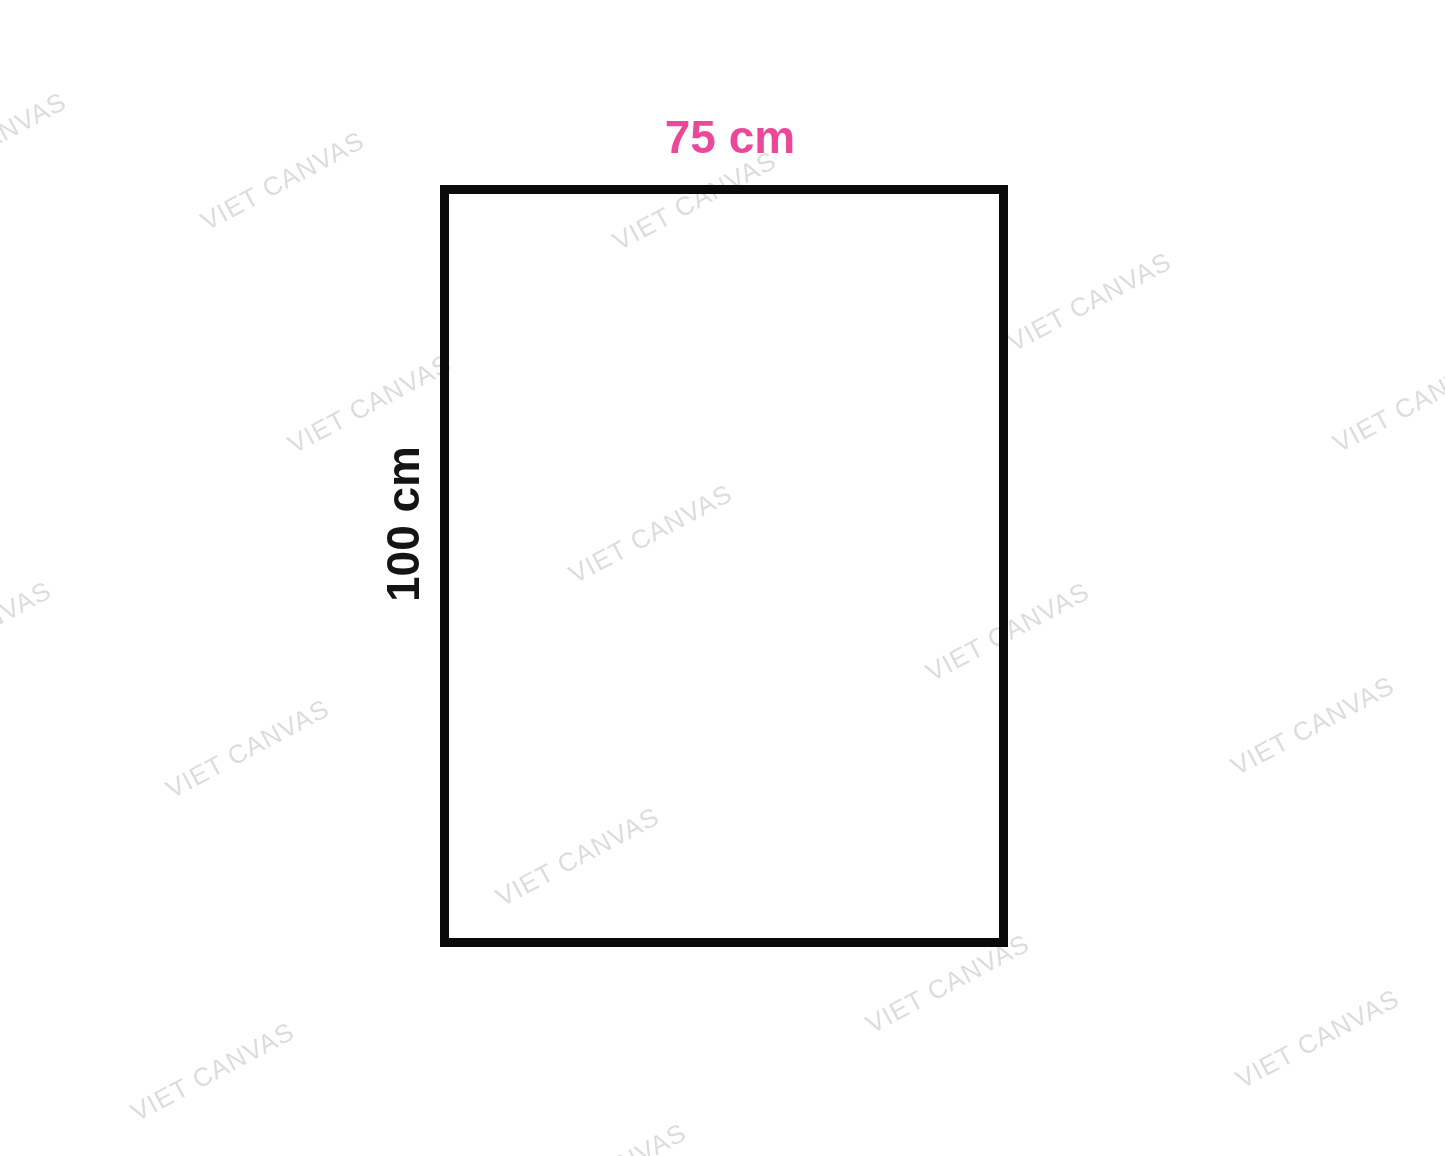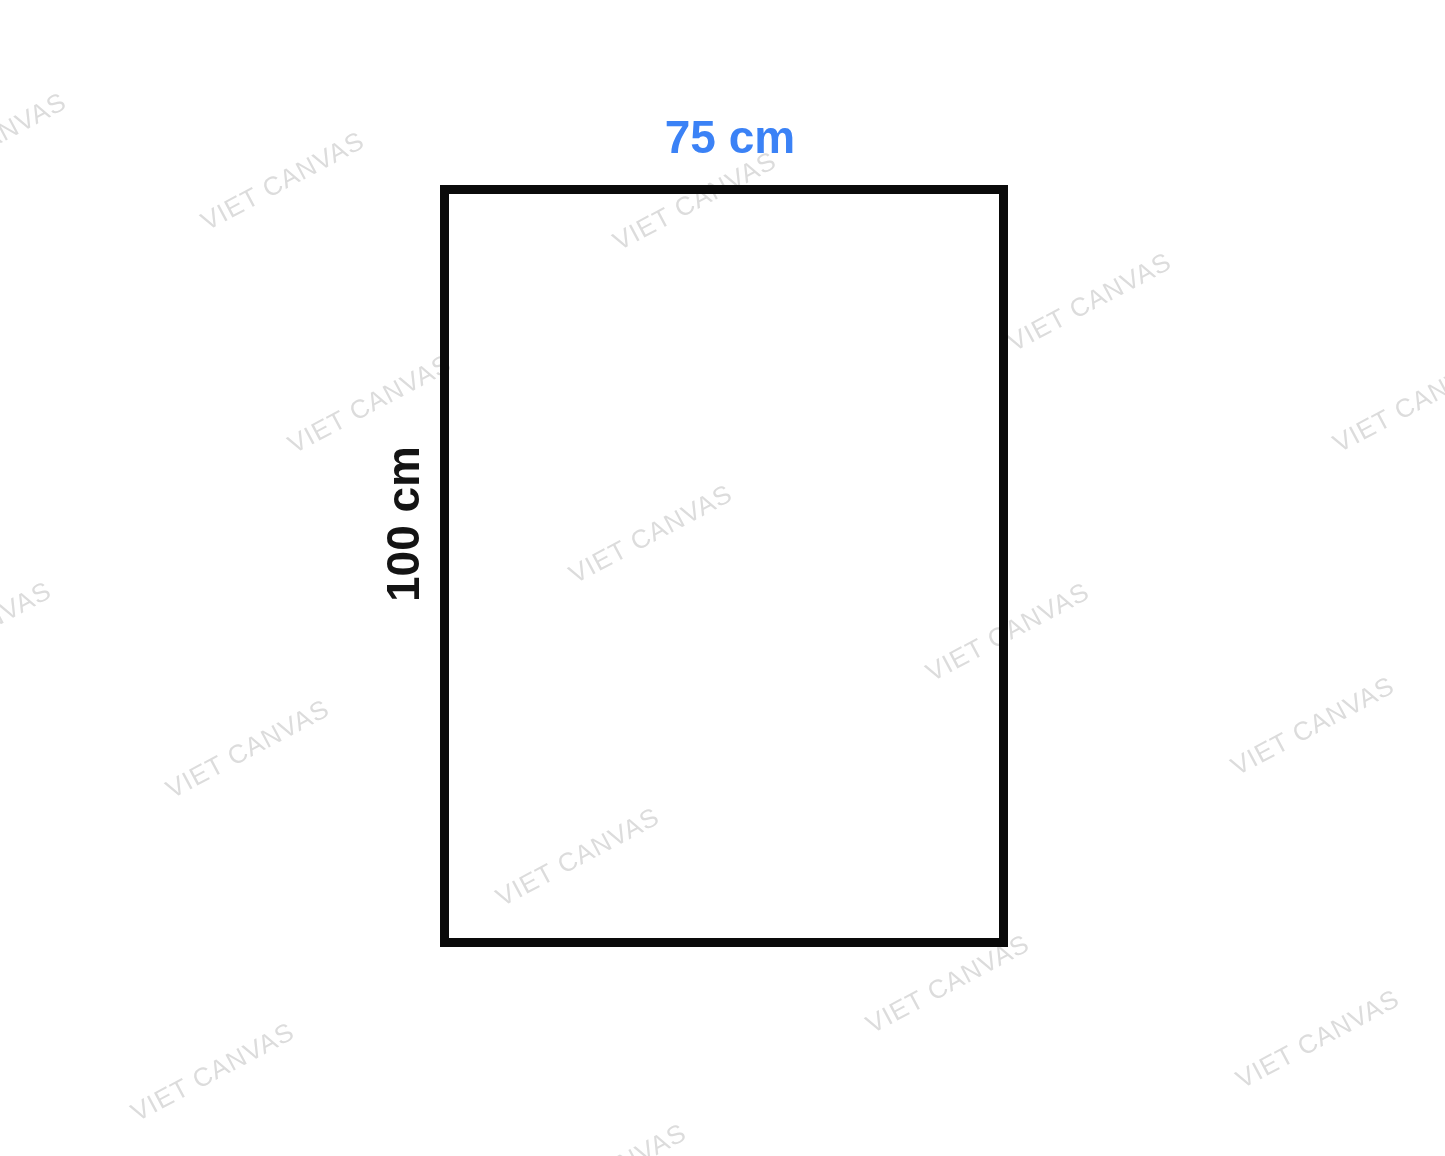--- a/index.html
+++ b/index.html
@@ -80,15 +80,15 @@
       <div class="wm" style="left: 928px; top: 658px; color: rgb(220, 220, 220); transform: rotate(-28deg);">VIET CANVAS</div>
       <div class="wm" style="left: 1233px; top: 752px; color: rgb(220, 220, 220); transform: rotate(-28deg);">VIET CANVAS</div>
       <div class="wm" style="left: 168px; top: 775px; color: rgb(220, 220, 220); transform: rotate(-28deg);">VIET CANVAS</div>
       <div class="wm" style="left: 498px; top: 883px; color: rgb(220, 220, 220); transform: rotate(-28deg);">VIET CANVAS</div>
       <div class="wm" style="left: 868px; top: 1010px; color: rgb(220, 220, 220); transform: rotate(-28deg);">VIET CANVAS</div>
       <div class="wm" style="left: 1238px; top: 1065px; color: rgb(220, 220, 220); transform: rotate(-28deg);">VIET CANVAS</div>
       <div class="wm" style="left: 133px; top: 1098px; color: rgb(220, 220, 220); transform: rotate(-28deg);">VIET CANVAS</div>
       <div class="wm" style="left: 525px; top: 1199px; color: rgb(220, 220, 220); transform: rotate(-28deg);">VIET CANVAS</div>
     </div>
   <div class="rect-outline" style="border-color: rgb(10, 10, 10);"></div>
-  <div class="dim-label top" style="color: #3b82f6;">75 cm</div>
+  <div class="dim-label top" style="color: #ec4899;">75 cm</div>
   <div class="dim-label left" style="color: rgb(20, 20, 20);">100 cm</div>
 </div>
 
 </body></html>

